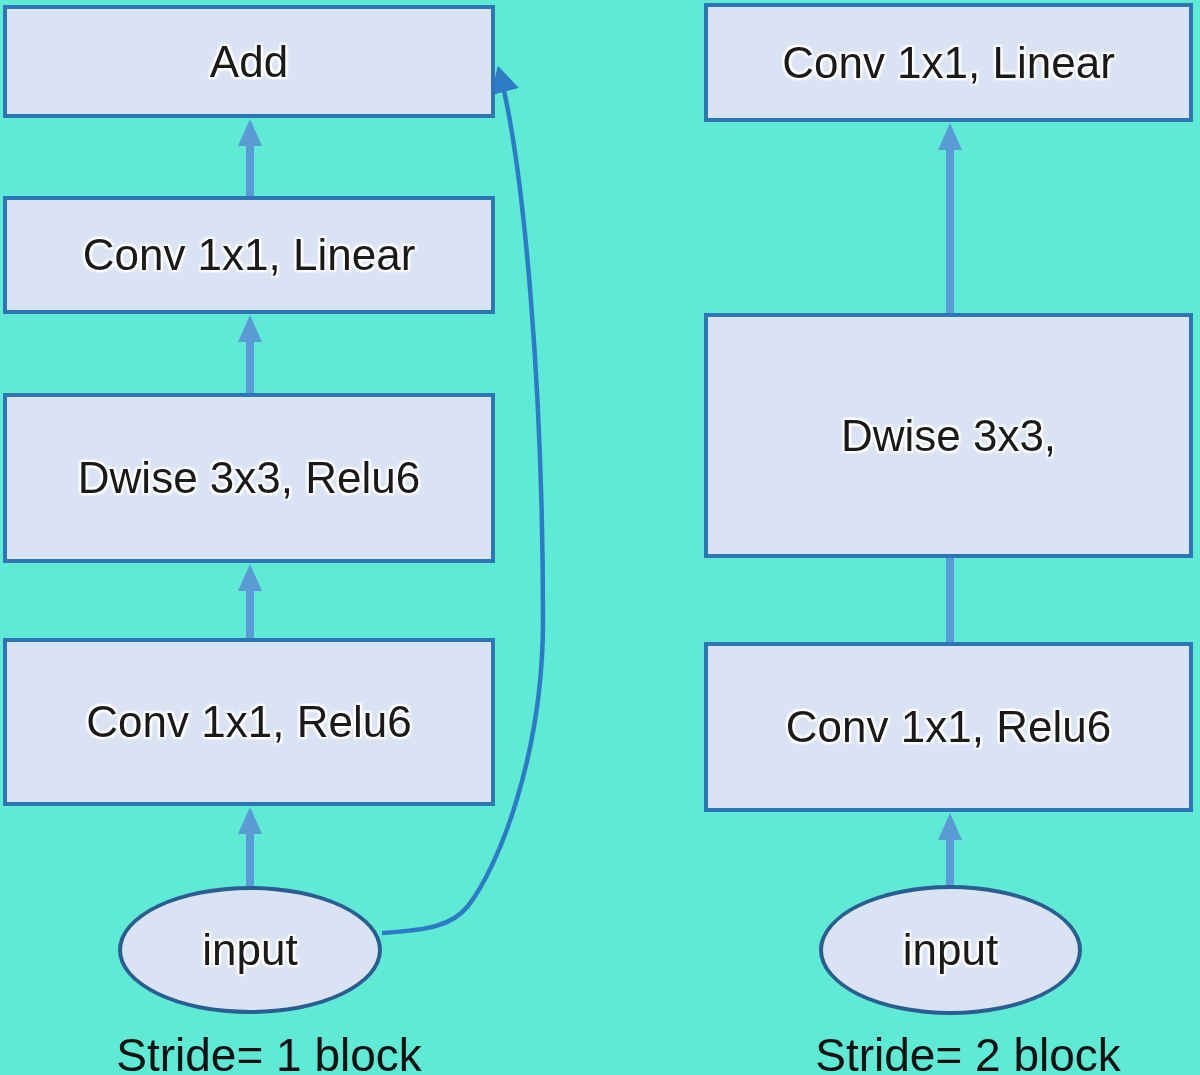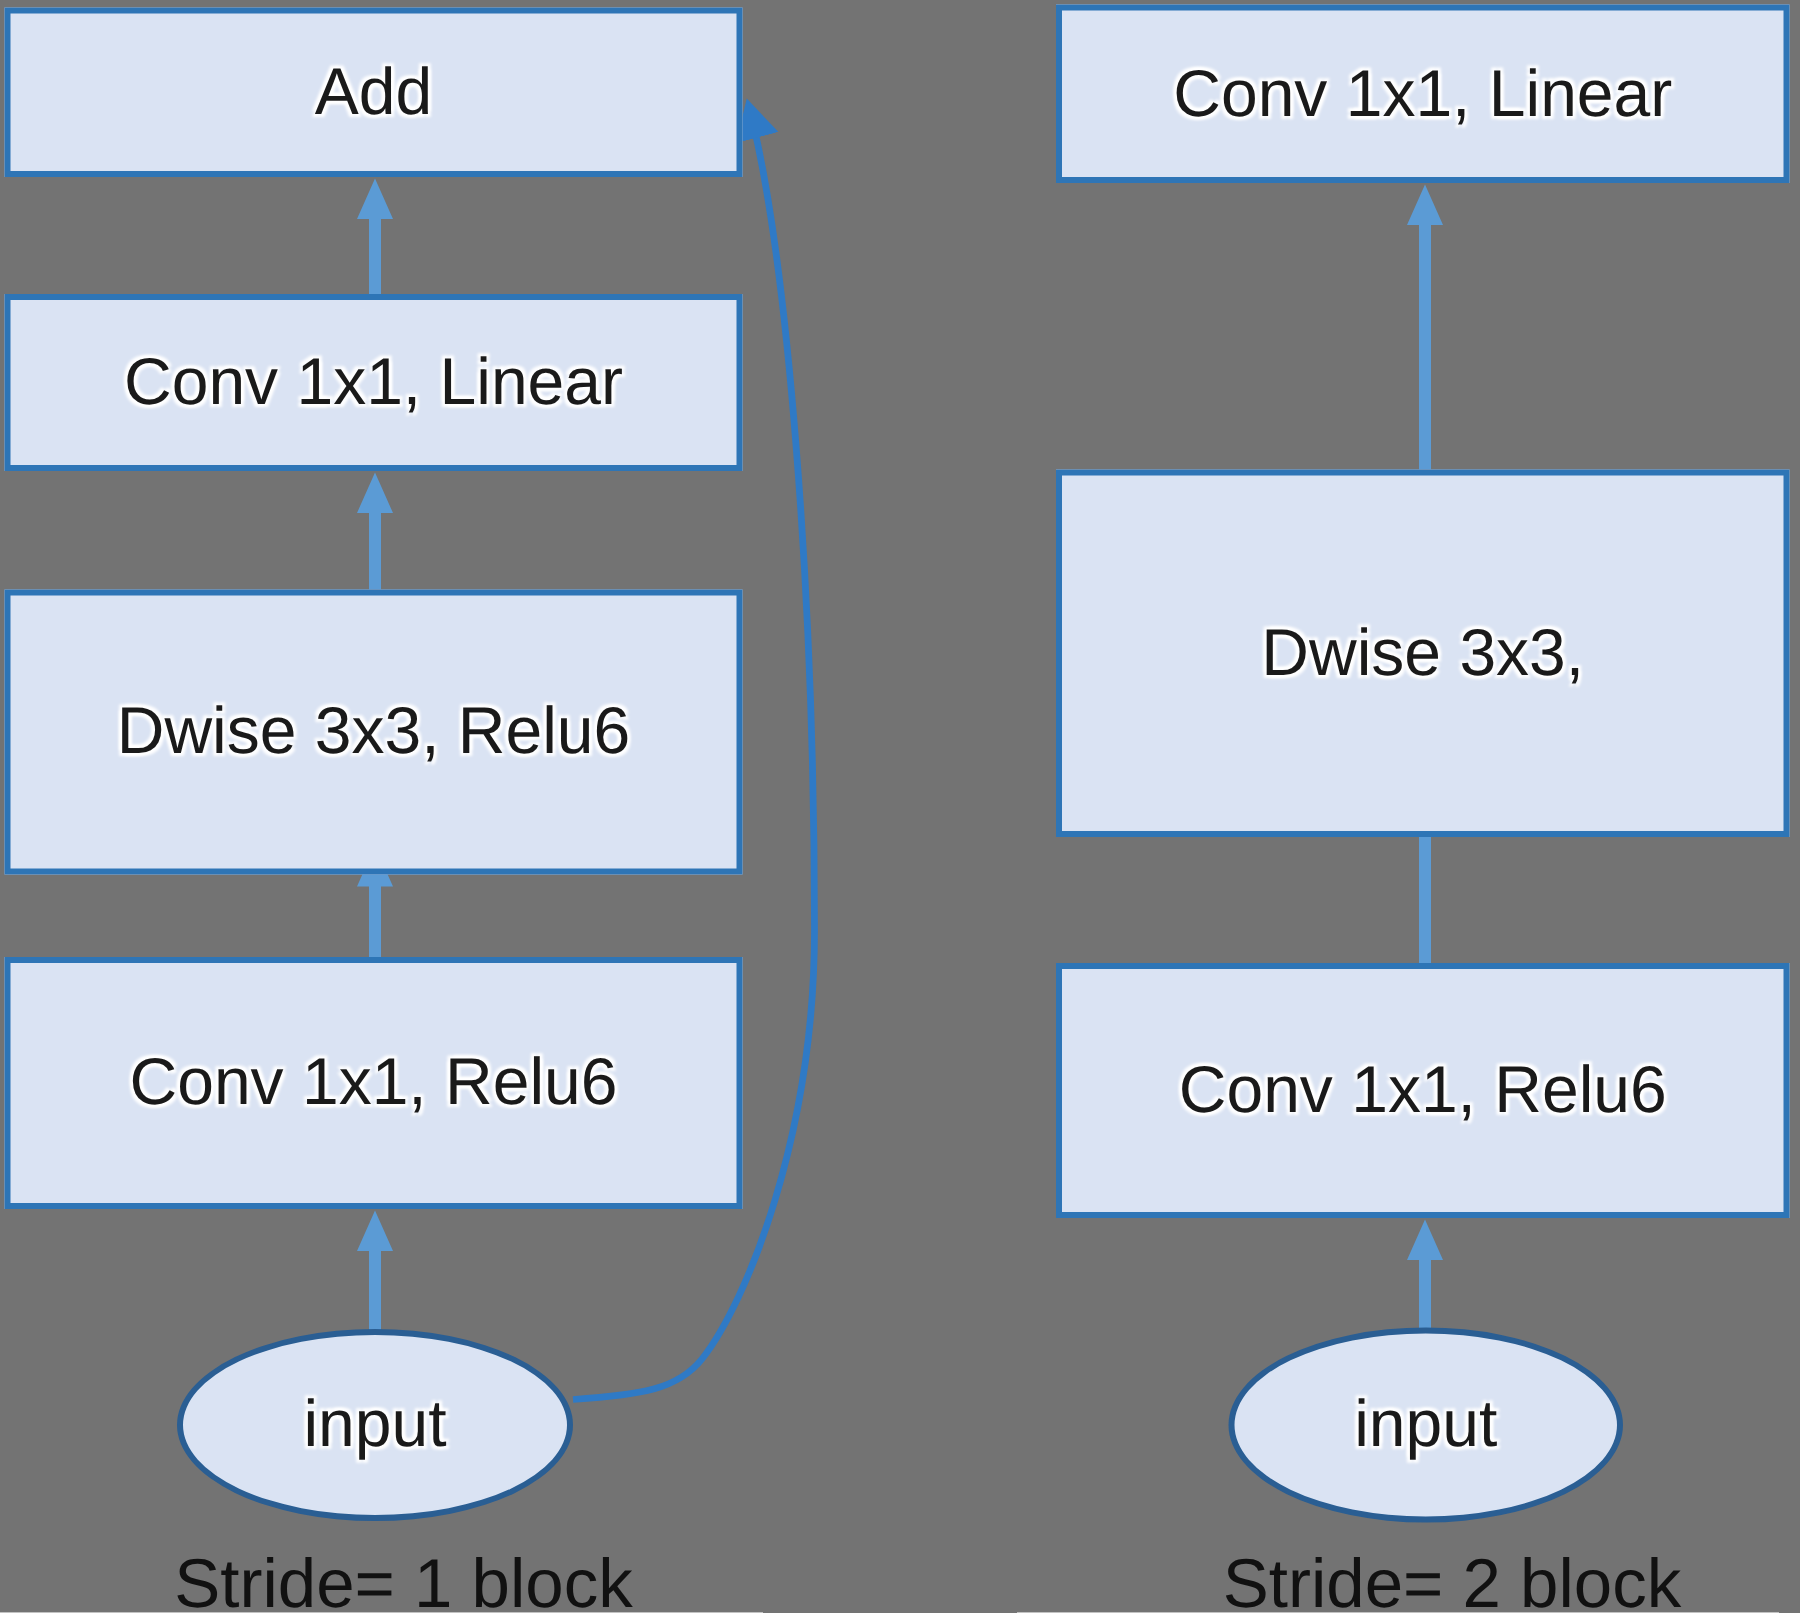--- a/index.html
+++ b/index.html
@@ -4,21 +4,21 @@
 <style>
   html, body {
     margin: 0;
     padding: 0;
     background: #ffffff;
   }
   .stage {
     position: relative;
     width: 1200px;
     height: 1075px;
-    background: #737373;
+    background: #5eead4;
     overflow: hidden;
     font-family: "Liberation Sans", "DejaVu Sans", sans-serif;
   }
   .connectors {
     position: absolute;
     left: 0;
     top: 0;
     width: 1200px;
     height: 1075px;
     pointer-events: none;
@@ -81,21 +81,21 @@
   </svg>
 
   <div class="node left-col" style="top:5px; height:113px;">
     <span>Add</span>
   </div>
 
   <div class="node left-col" style="top:196px; height:118px;">
     <span>Conv 1x1, Linear</span>
   </div>
 
-  <div class="node left-col" style="top:393px; height:190px;">
+  <div class="node left-col" style="top:393px; height:170px;">
     <span>Dwise 3x3, Relu6</span>
   </div>
 
   <div class="node left-col" style="top:638px; height:168px;">
     <span>Conv 1x1, Relu6</span>
   </div>
 
   <div class="node ellipse" style="left:118px; top:886px; width:264px; height:128px;">
     <span>input</span>
   </div>

